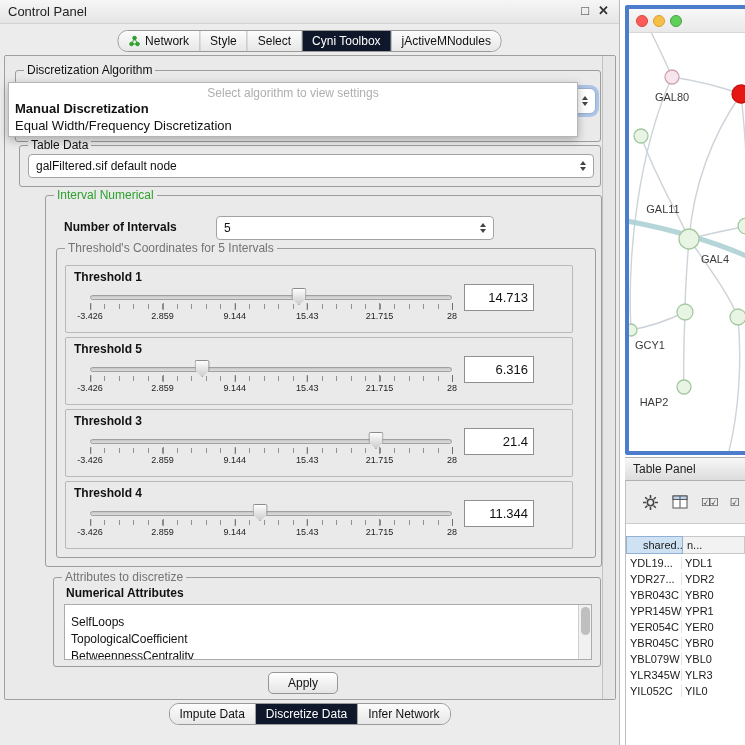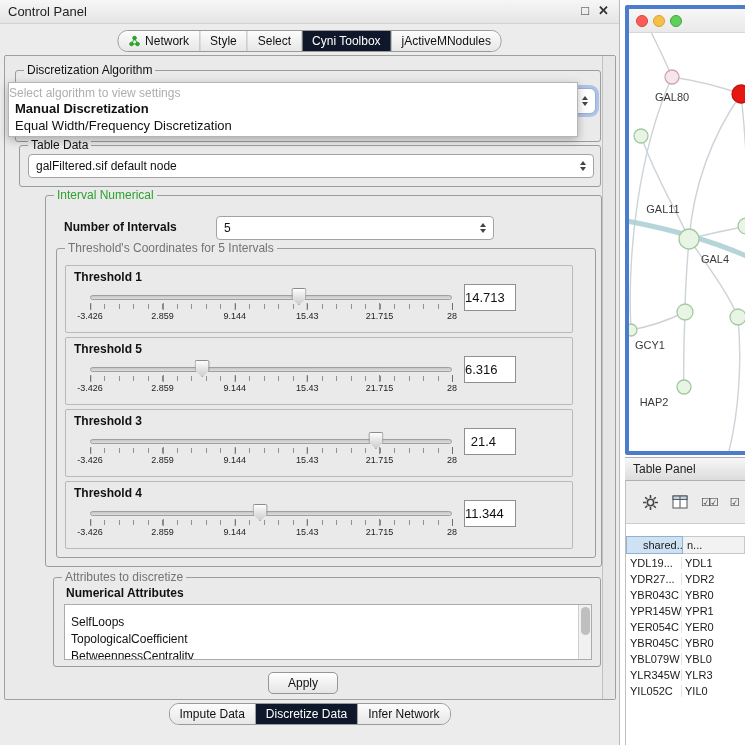--- a/index.html
+++ b/index.html
@@ -18,36 +18,36 @@
   .gtitle.blue{color:#737373}
   
   .combo{position:absolute;display:flex;align-items:center;background:#fff;border:1px solid #a3a3a3;border-radius:4px;font-size:12px;color:#111;padding:0 7px}
   .combo .cval{white-space:nowrap;overflow:hidden}
   .arrows{margin-left:auto;display:flex;flex-direction:column;align-items:center;gap:2px;padding-left:6px}
   .arrows i{display:block;width:0;height:0;border-left:3.5px solid transparent;border-right:3.5px solid transparent}
   .arrows .up{border-bottom:4px solid #444}
   .arrows .dn{border-top:4px solid #444}
   
   .popup{position:absolute;left:8px;top:82px;width:570px;height:55px;background:#fff;border:1px solid #b5b5b5;box-shadow:0 3px 9px rgba(0,0,0,.28);z-index:40}
-  .popup .ph{font-size:12px;color:#aeaeae;padding-top:3px;height:17px}
+  .popup .ph{font-size:12px;color:#aeaeae;text-align:center;padding-top:3px;height:17px}
   .popup .opt{font-size:13px;color:#111;padding:1px 6px;white-space:nowrap}
   .popup .opt.b{font-weight:bold}
   
   .tblock{position:absolute;width:508px;height:68px;border:1px solid #b9b9b9;border-radius:2px}
   .tlabel{position:absolute;left:8px;top:4px;font-size:12px;font-weight:bold;color:#111}
   .slider{position:absolute;left:24px;top:22px;width:362px;height:42px}
   .track{position:absolute;left:0;top:7px;width:100%;height:5px;background:linear-gradient(#c6c6c6,#dedede);border:1px solid #9f9f9f;border-radius:3px}
   .thumb{position:absolute;top:0;width:15px;height:17px;transform:translateX(-50%);background:linear-gradient(#fdfdfd,#cdcdcd);border:1px solid #8b8b8b;border-radius:2px;clip-path:polygon(0 0,100% 0,100% 60%,50% 100%,0 60%)}
   .ticks{position:absolute;left:0;top:16px;width:100%;height:5px;background-image:repeating-linear-gradient(to right,#909090 0 1px,transparent 1px 14.48px)}
   .scale{position:absolute;left:0;top:23px;width:100%;height:12px}
   .slabel{position:absolute;top:0;transform:translateX(-50%);font-size:9px;color:#222;white-space:nowrap}
   .slabel::before{content:"";position:absolute;left:50%;top:-8px;width:1px;height:7px;background:#6f6f6f}
   .slabel:nth-child(1){left:0}.slabel:nth-child(2){left:20%}.slabel:nth-child(3){left:40%}
   .slabel:nth-child(4){left:60%}.slabel:nth-child(5){left:80%}.slabel:nth-child(6){left:100%}
-  .vbox{position:absolute;left:398px;top:18px;width:52px;height:27px;background:#fff;border:1px solid #8f8f8f;font-size:13px;line-height:25px;text-align:right;padding-right:19px;color:#111}
+  .vbox{position:absolute;left:398px;top:18px;width:70px;height:27px;background:#fff;border:1px solid #8f8f8f;font-size:13px;line-height:25px;text-align:right;padding-right:5px;color:#111}
   
   .litem{font-size:12px;line-height:17px;padding-left:6px;color:#111;white-space:nowrap}
   
   .btn{position:absolute;border:1px solid #969696;border-radius:5px;background:linear-gradient(#ffffff,#e4e4e4);font-size:12px;text-align:center;color:#111}
   
   .tl{position:absolute;top:6px;width:12px;height:12px;border-radius:50%}
   .tl.red{left:7px;background:#fc5b57;border:1px solid #d8453e}
   .tl.yellow{left:24px;background:#f7bf45;border:1px solid #d6a038}
   .tl.green{left:41px;background:#5fd058;border:1px solid #4aા049}
   

